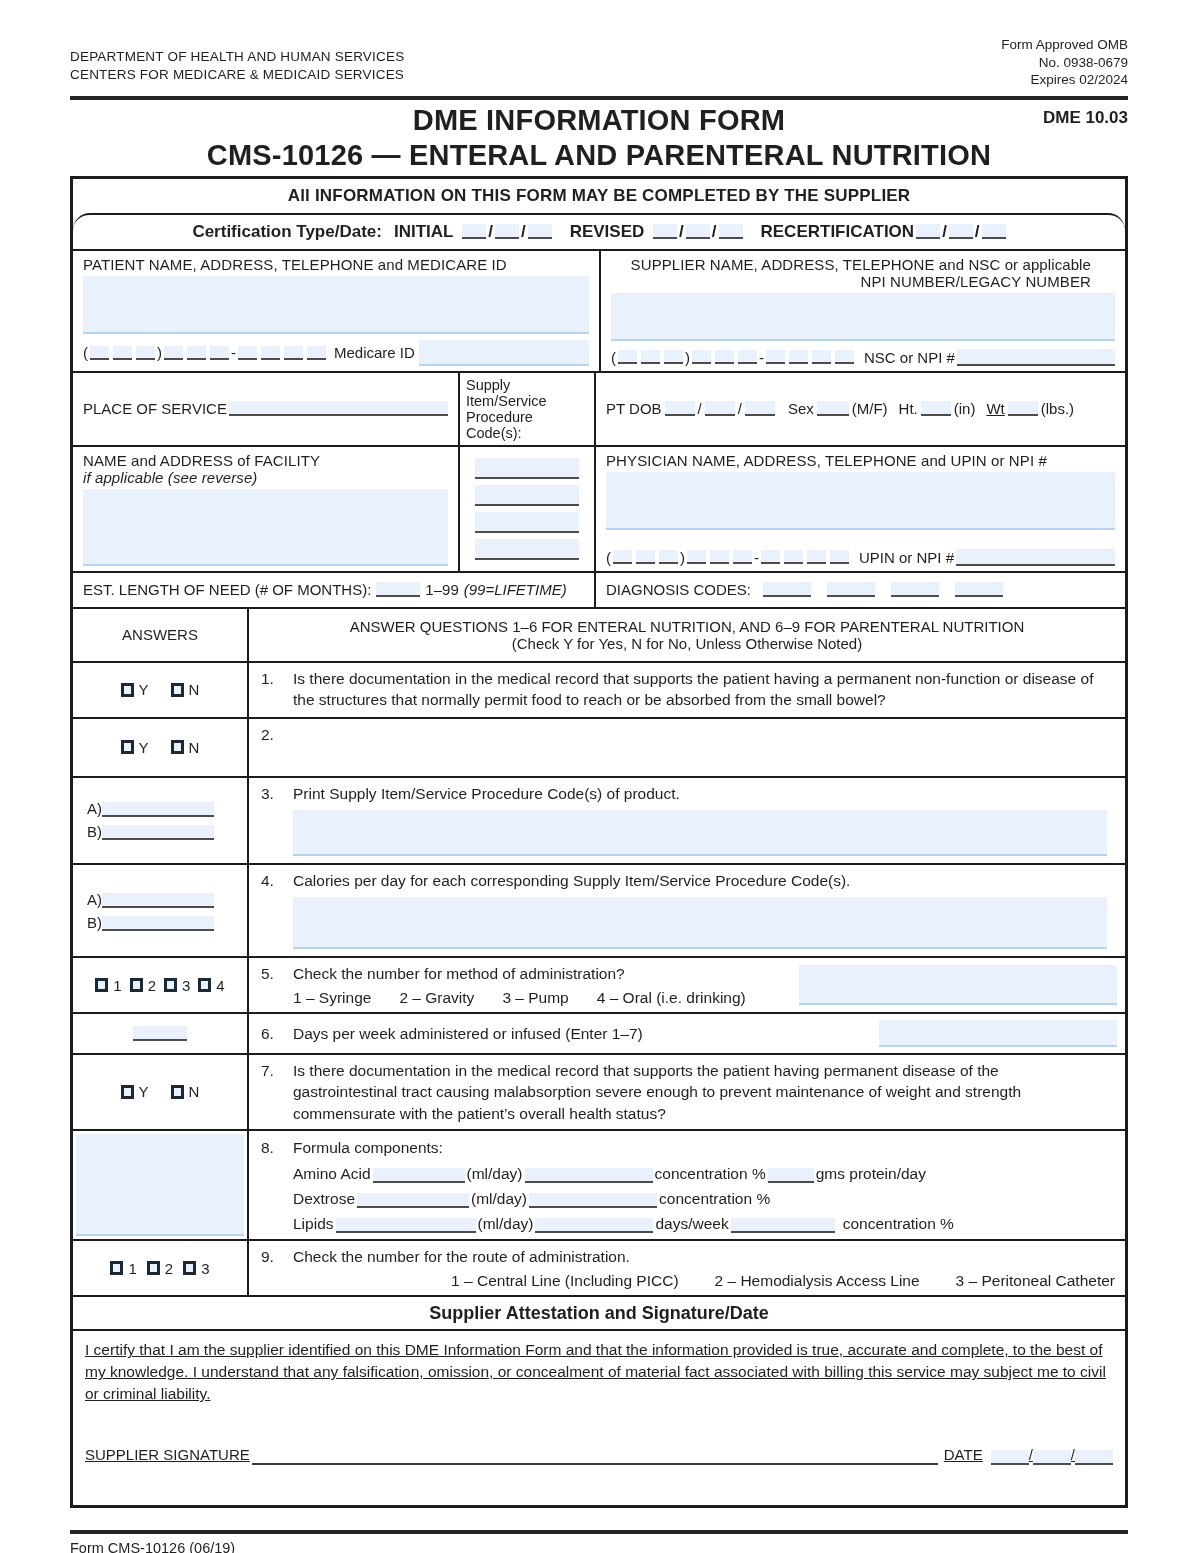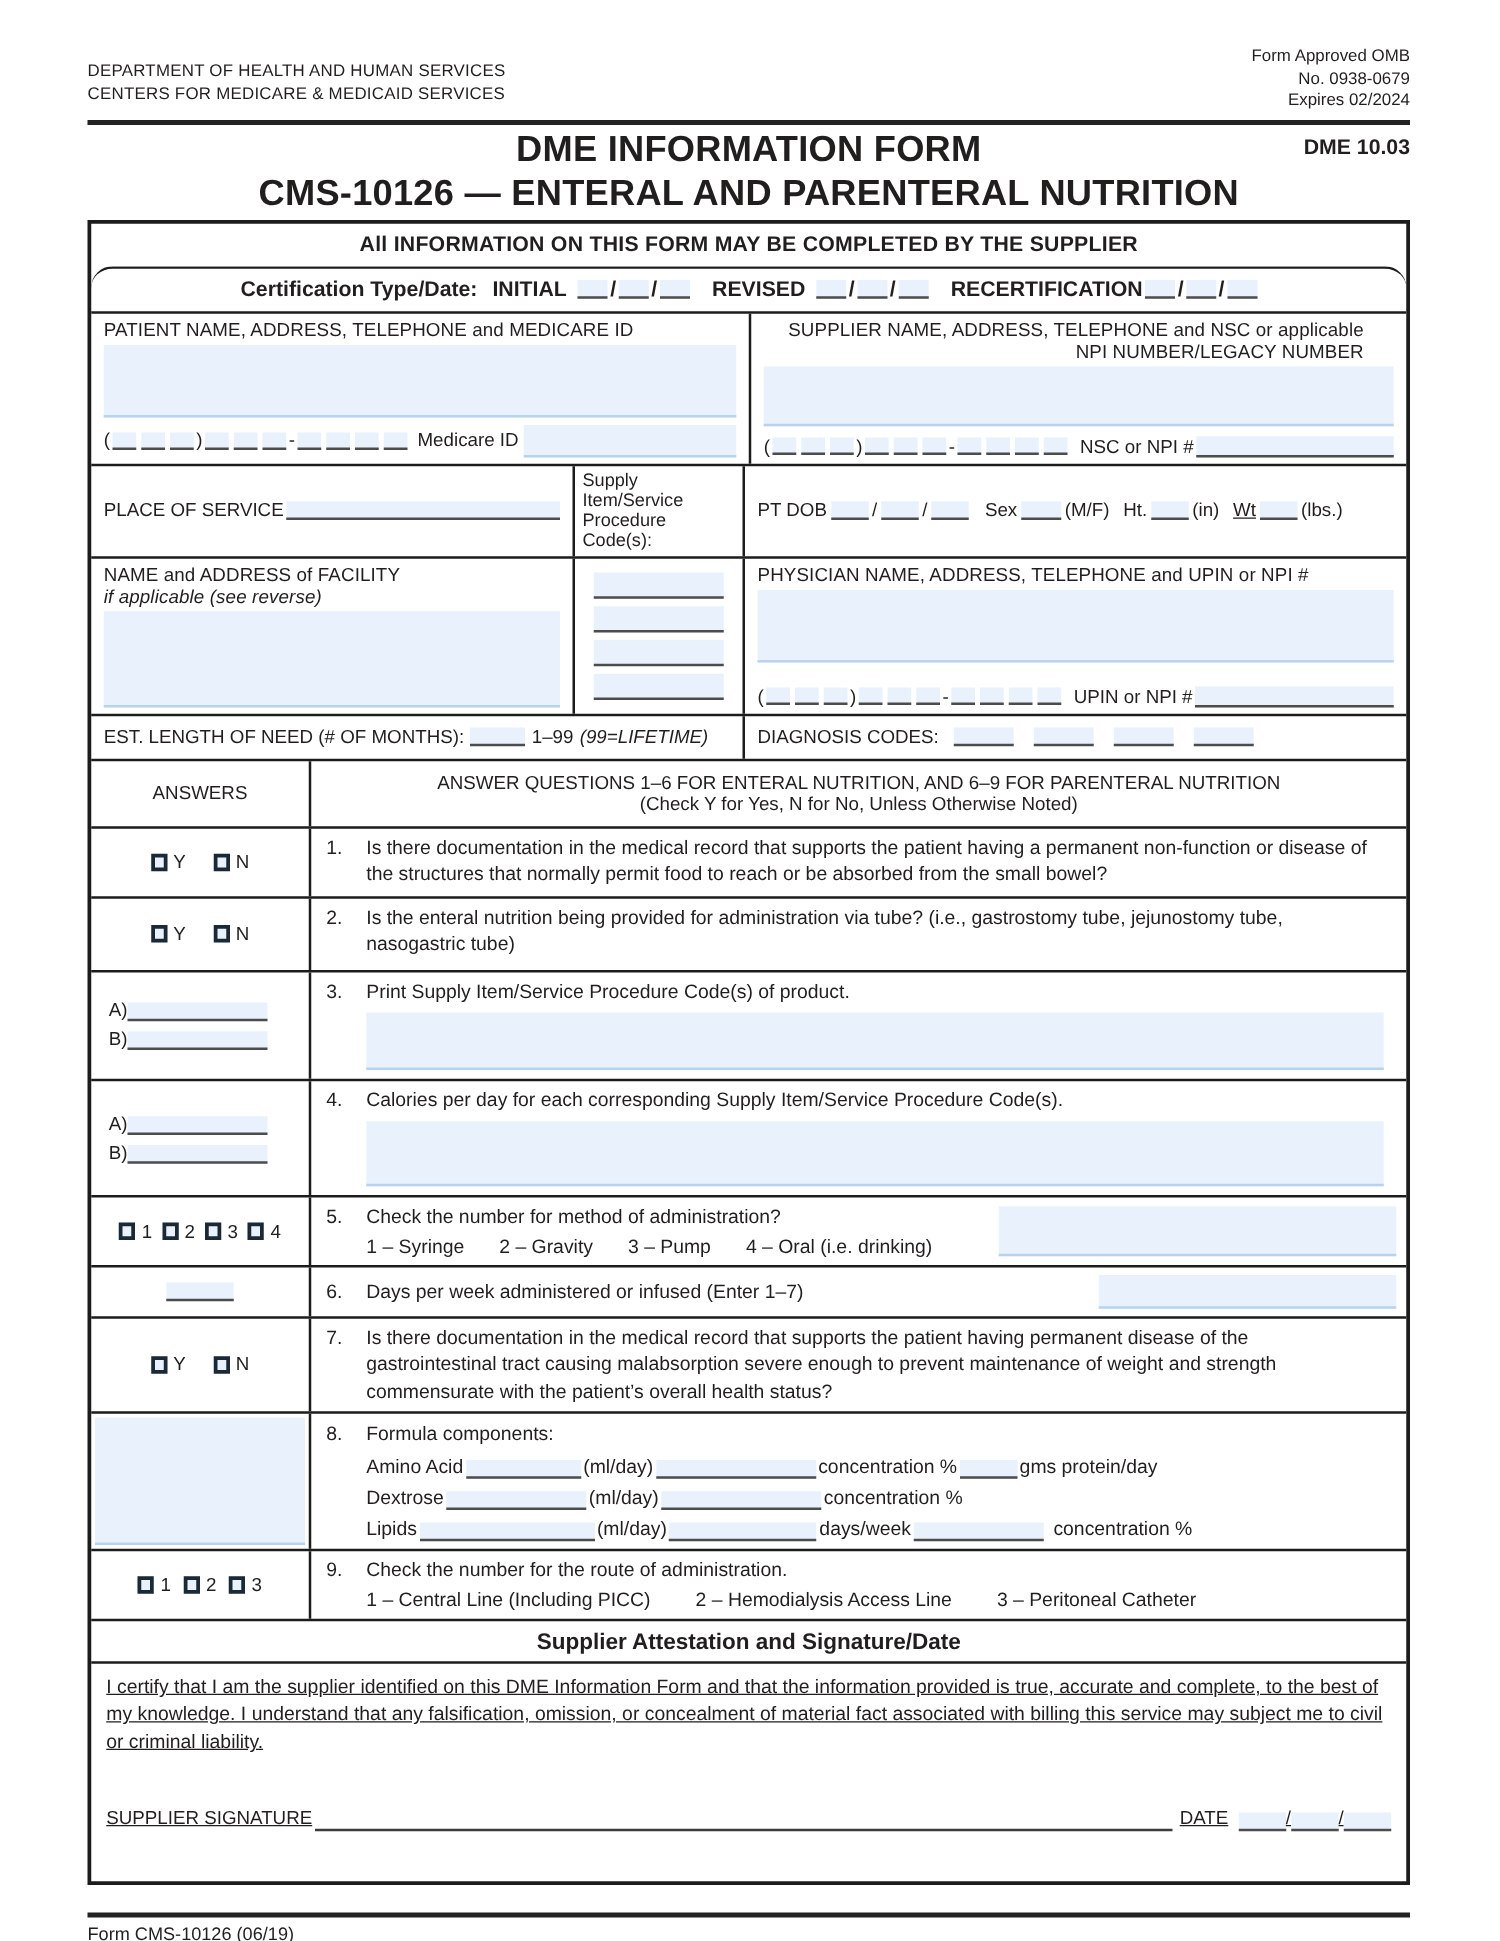--- a/index.html
+++ b/index.html
@@ -282,21 +282,20 @@
             <span class="cb"></span>
             <span>Y</span>
           </span>
         <span class="cbg">
             <span class="cb"></span>
             <span>N</span>
           </span>
       </div>
       <div class="qbody bl cell">
         <div class="qnum">2.</div>
-        <div class="qtext">Is the enteral nutrition being provided for administration via tube? (i.e., gastrostomy tube, jejunostomy tube, nasogastric tube)</div>
       </div>
     </div>
 
     <div class="row bt" style="min-height:78px;">
       <div class="anscol">
         <div class="ab-col">
           <div class="ab-line">
               <span>A)</span>
               <span class="ab-blank"></span>
             </div>
@@ -455,21 +454,21 @@
         <span class="cbg">
             <span class="cb"></span>
             <span>3</span>
           </span>
       </div>
       <div class="bl" style="flex:1; padding:5px 10px;">
         <div class="qbody">
             <div class="qnum">9.</div>
         <div class="qtext">Check the number for the route of administration.</div>
           </div>
-        <div class="opt-line" style="margin-left:34px; font-size:15.5px; gap:36px;">
+        <div class="opt-line" style="margin-left:34px; font-size:15.5px; gap:36px;justify-content:flex-end;">
           <span>1 – Central Line (Including PICC)</span>
           <span>2 – Hemodialysis Access Line</span>
           <span>3 – Peritoneal Catheter</span>
         </div>
       </div>
     </div>
 
     <div class="attest-hdr bt">Supplier Attestation and Signature/Date</div>
 
     <div class="attest-body bt">

